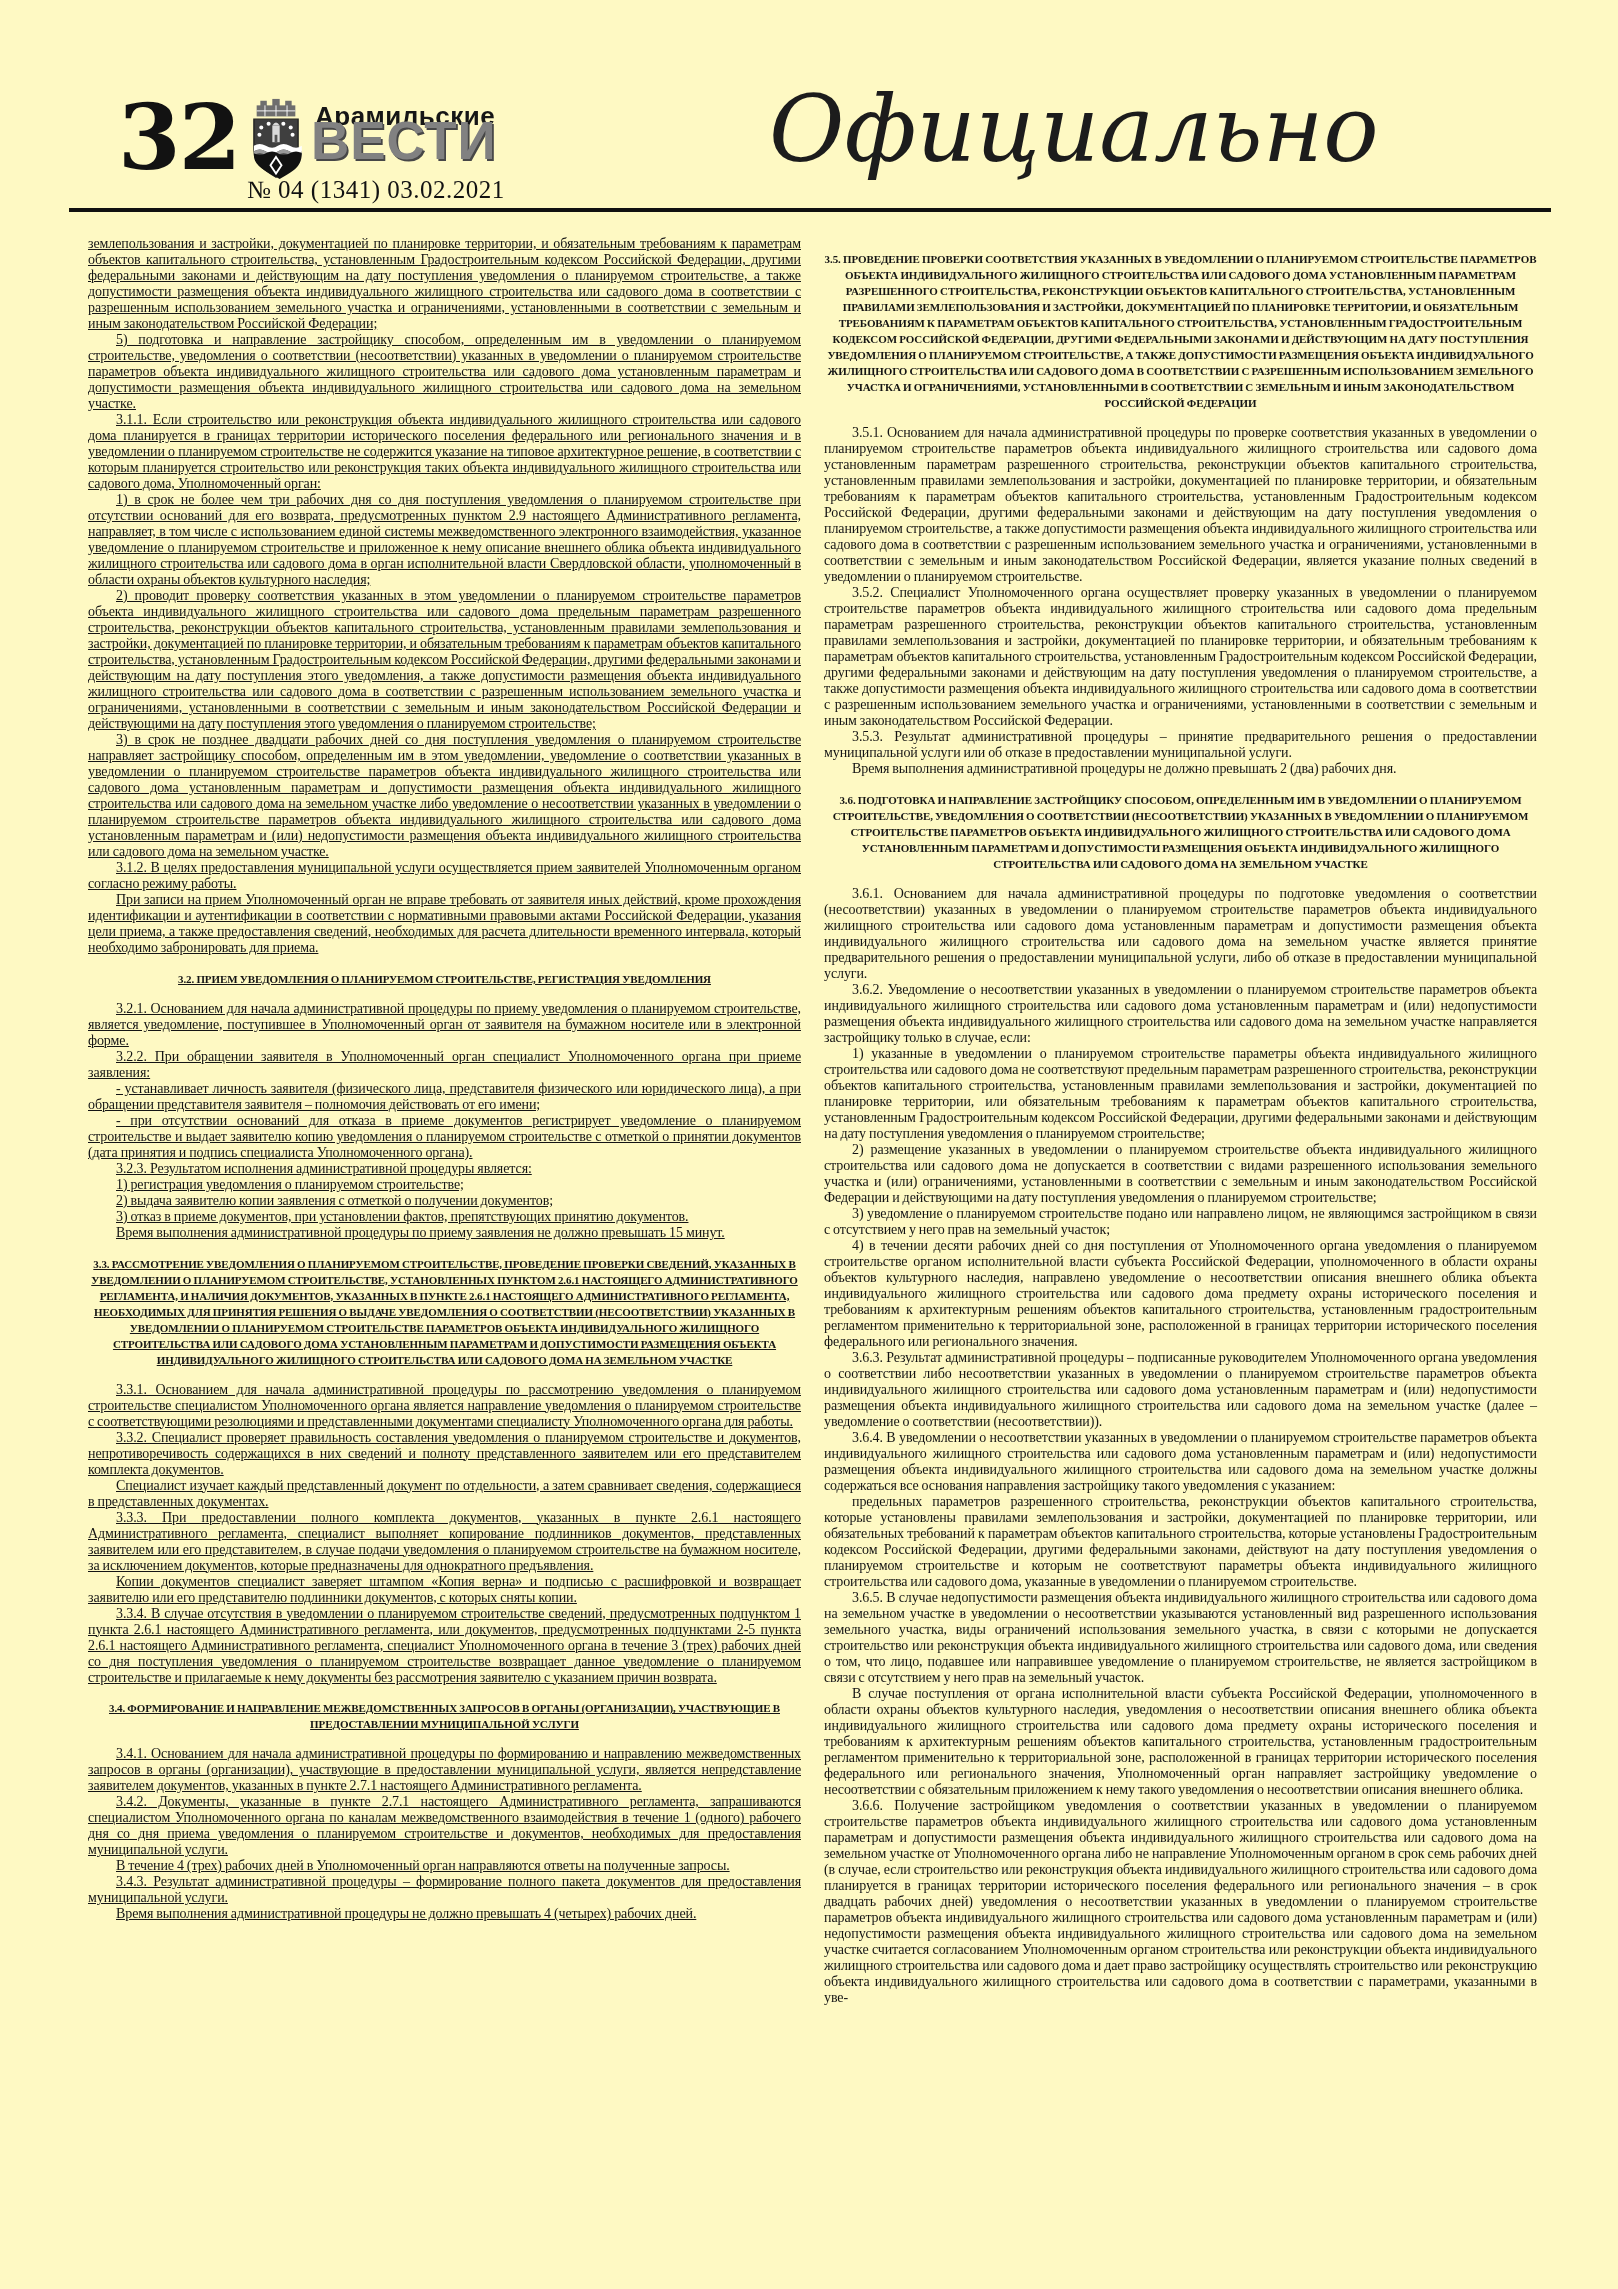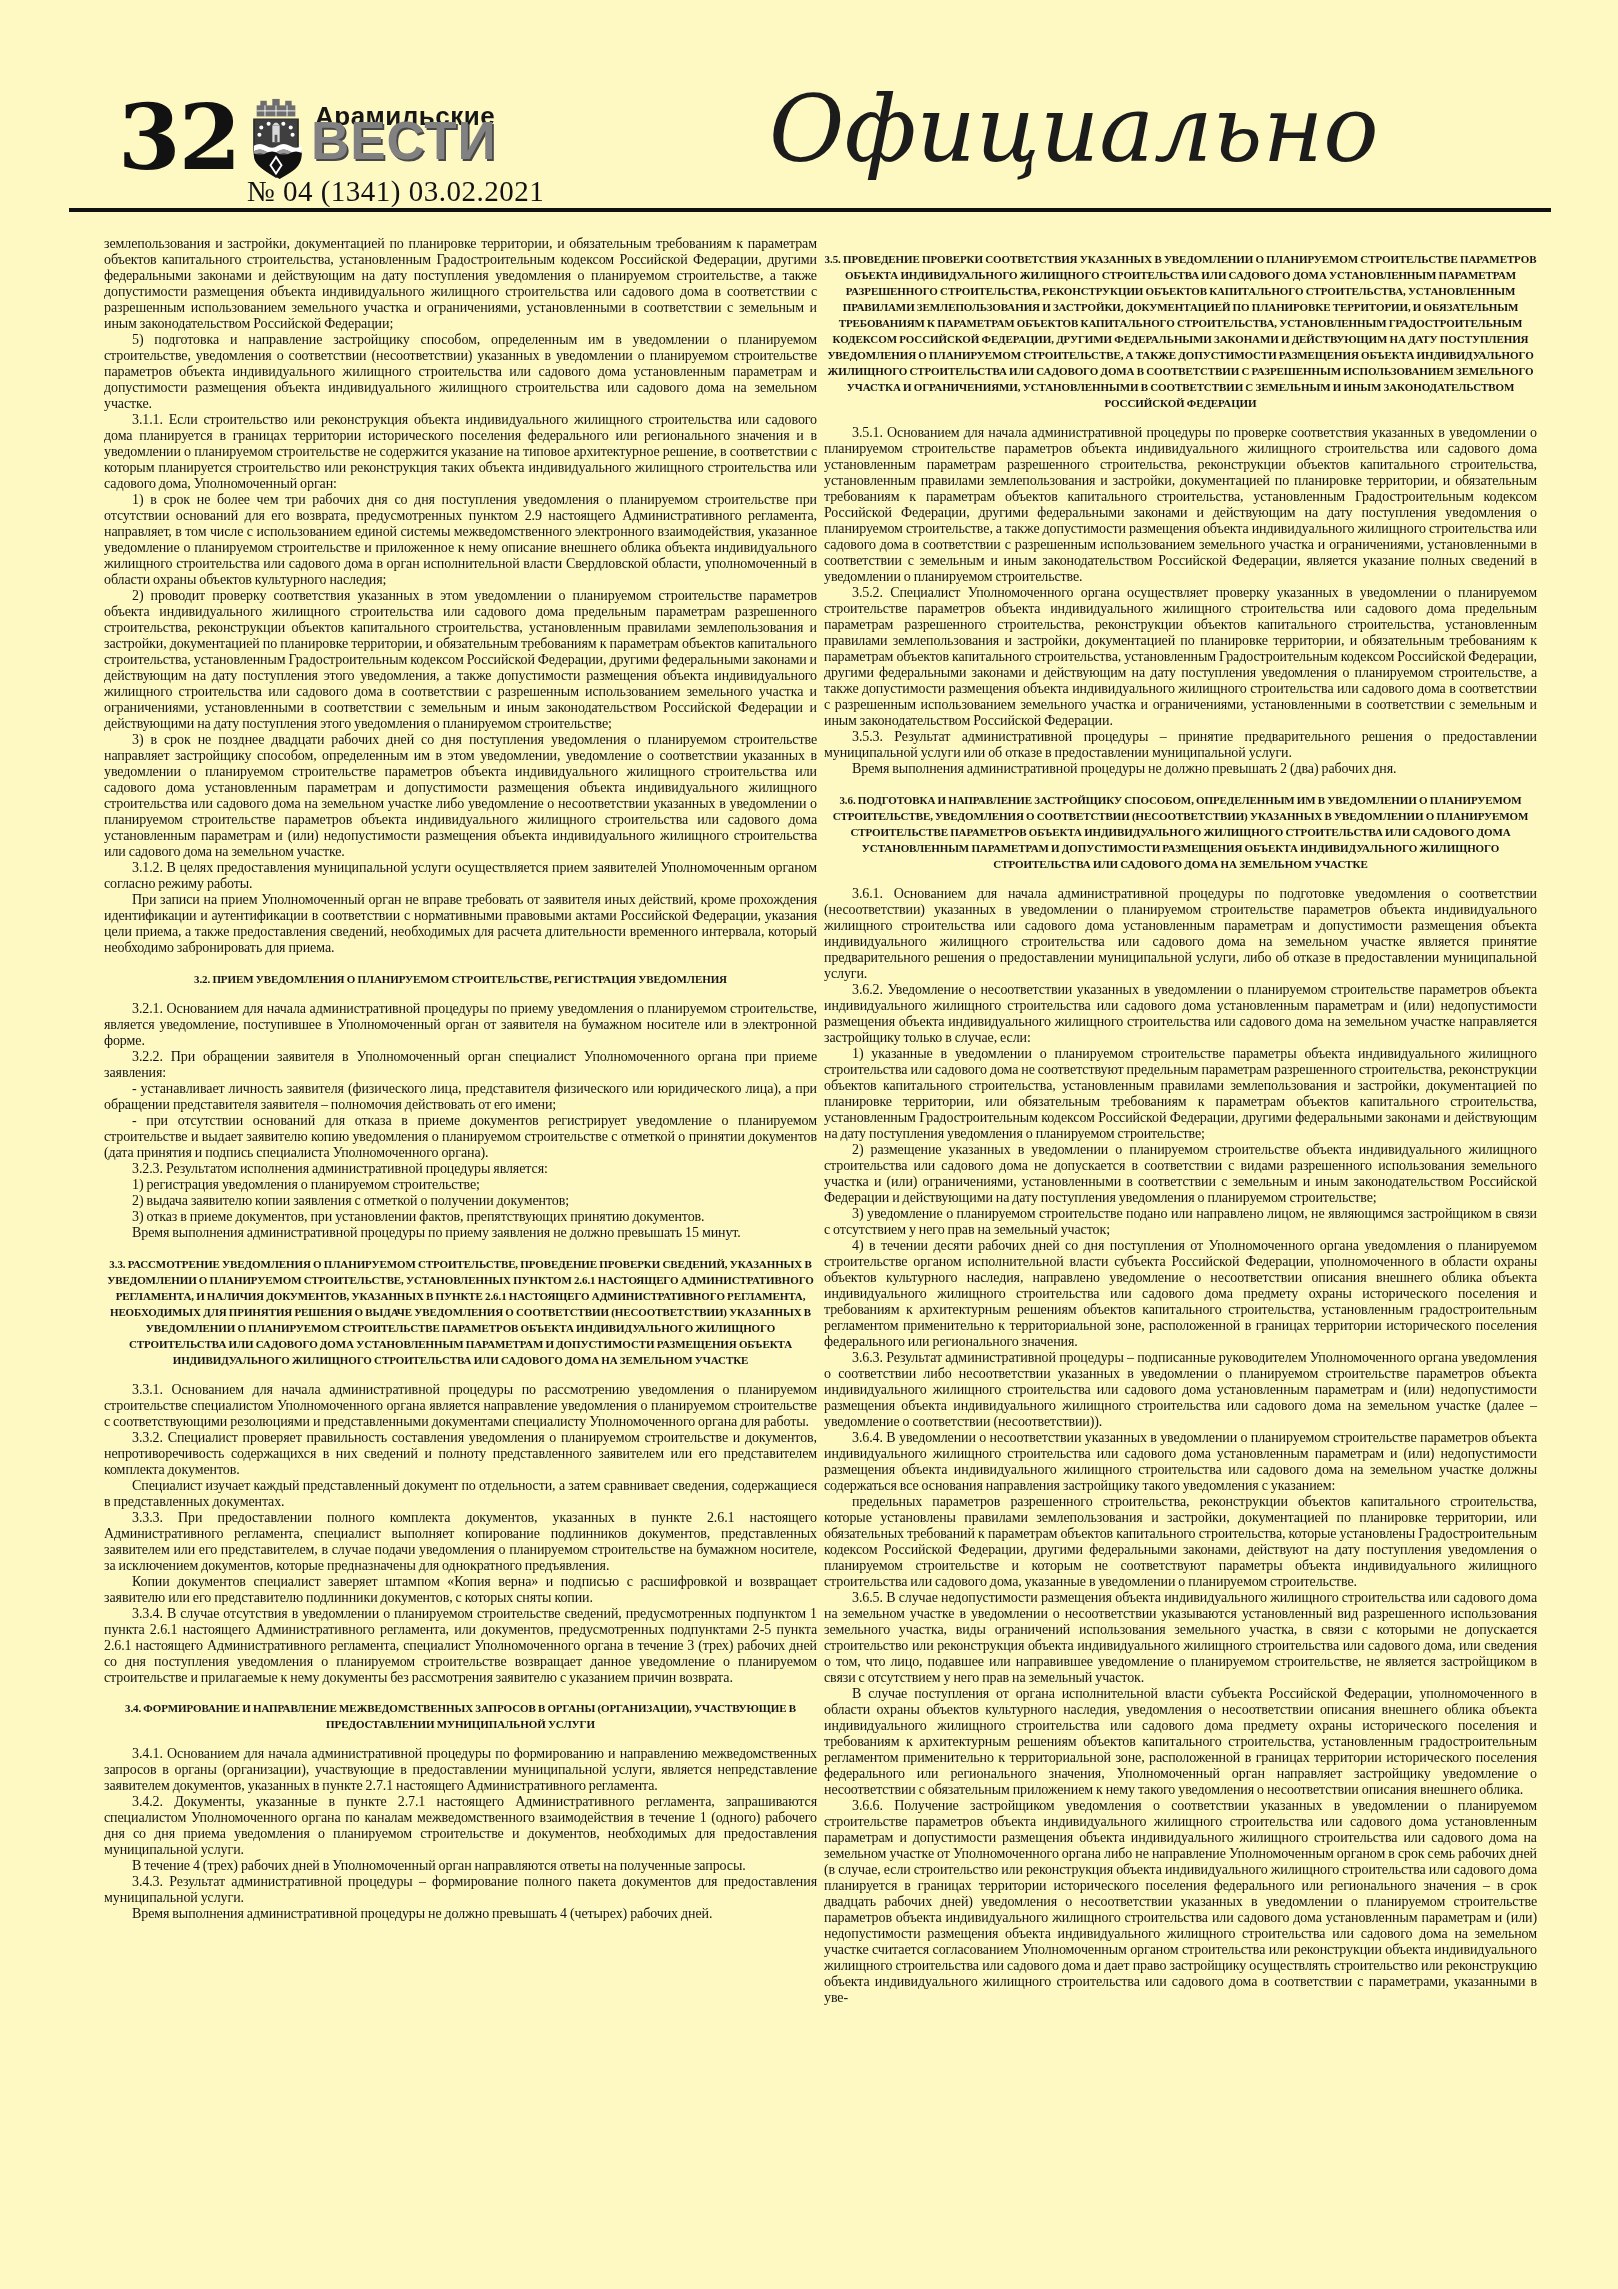--- a/index.html
+++ b/index.html
@@ -29,41 +29,41 @@
     position:absolute;left:311px;top:114px;
     font-family:"Liberation Sans", sans-serif;
     font-weight:bold;font-size:53px;line-height:1;
     color:#818181;
     text-shadow:1.8px 1.8px 0 #474747;
     letter-spacing:0.9px;
   }
   .issue{
     position:absolute;left:247px;top:177px;
     font-family:"Liberation Serif", serif;
-    font-size:29px;line-height:1;color:#121212;
+    font-size:25px;line-height:1;color:#121212;
     letter-spacing:0.5px;
   }
   .section-title{
     position:absolute;left:769px;top:79px;
     font-family:"DejaVu Serif", serif;
     font-style:italic;font-size:92px;line-height:1.1;
     color:#1c1c1c;
   }
   .rule{
     position:absolute;left:69px;top:208px;
     width:1482px;height:3.7px;background:#111;
   }
   
   .col{
     position:absolute;top:236px;width:713px;
     font-size:14px;line-height:16px;
     letter-spacing:-0.1px;word-spacing:-0.4px;
     text-align:justify;
   }
-  #col-left{left:104px;}
+  #col-left{left:88px;text-decoration:underline;}
   #col-right{left:824px;}
   .para{margin:0;text-indent:28px;text-align:justify;}
   .para.cont{text-indent:0;}
   .head{
     margin:14.8px 0 14px 0;
     font-size:11px;line-height:16px;
     font-weight:bold;text-align:center;text-indent:0;
   }
 </style>
 </head>

